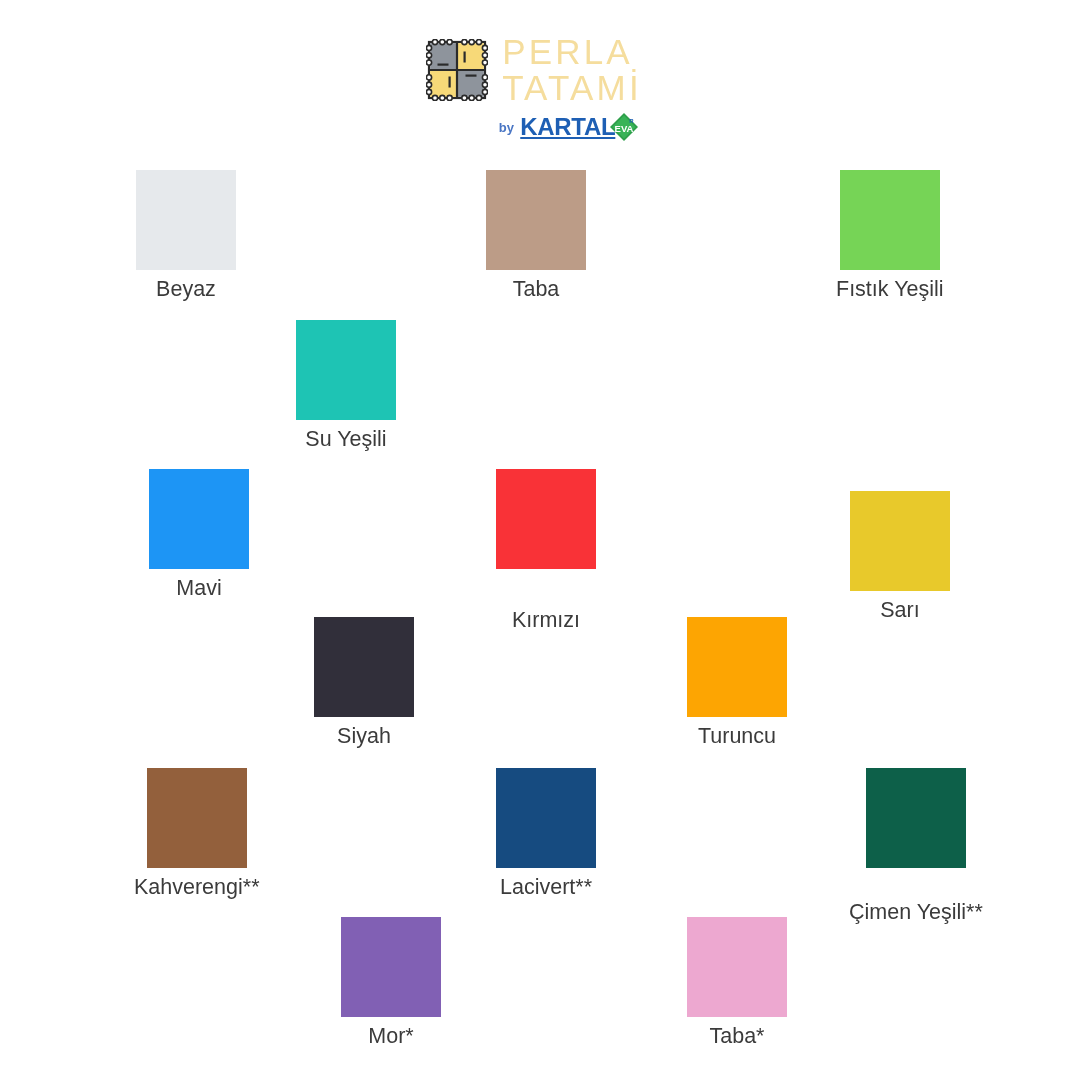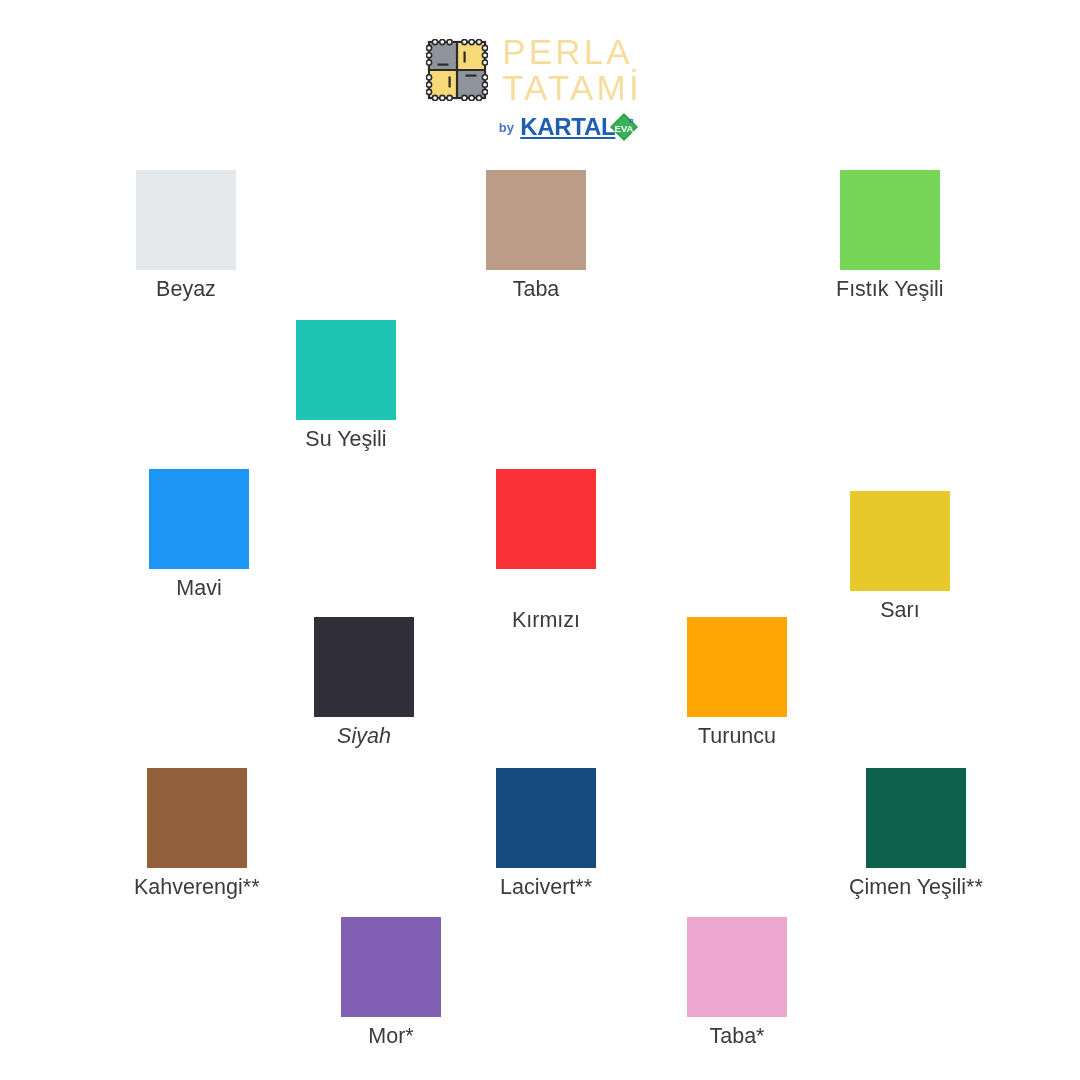--- a/index.html
+++ b/index.html
@@ -241,35 +241,35 @@
     <div class="swatch-item" style="left: 496px; top: 469px; gap: 32px;">
       <div class="swatch-chip" style="background: rgb(249, 50, 55);"></div>
       <div class="swatch-label" style="color: rgb(59, 59, 59);">Kırmızı</div>
     </div>
     <div class="swatch-item" style="left: 850px; top: 491px;">
       <div class="swatch-chip" style="background: rgb(232, 201, 43);"></div>
       <div class="swatch-label" style="color: rgb(59, 59, 59);">Sarı</div>
     </div>
     <div class="swatch-item" style="left: 314px; top: 617px;">
       <div class="swatch-chip" style="background: rgb(49, 47, 58);"></div>
-      <div class="swatch-label" style="color: rgb(59, 59, 59); font-style: italic;">Siyah</div>
+      <div class="swatch-label" style="color: rgb(59, 59, 59);">Siyah</div>
     </div>
     <div class="swatch-item" style="left: 687px; top: 617px;">
       <div class="swatch-chip" style="background: rgb(253, 165, 2);"></div>
       <div class="swatch-label" style="color: rgb(59, 59, 59);">Turuncu</div>
     </div>
     <div class="swatch-item" style="left: 496px; top: 768px;">
       <div class="swatch-chip" style="background: rgb(22, 75, 128);"></div>
       <div class="swatch-label" style="color: rgb(59, 59, 59);">Lacivert**</div>
     </div>
     <div class="swatch-item" style="left: 134px; top: 768px;">
       <div class="swatch-chip" style="background: rgb(147, 96, 60);"></div>
       <div class="swatch-label" style="color: rgb(59, 59, 59);">Kahverengi**</div>
     </div>
-    <div class="swatch-item" style="left: 849px; top: 768px;">
+    <div class="swatch-item" style="left: 849px; top: 768px; gap: 25px;">
       <div class="swatch-chip" style="background: rgb(13, 96, 73);"></div>
       <div class="swatch-label" style="color: rgb(59, 59, 59);">Çimen Yeşili**</div>
     </div>
     <div class="swatch-item" style="left: 312px; top: 917px; padding-left: 29px;">
       <div class="swatch-chip" style="background: rgb(129, 96, 180);"></div>
       <div class="swatch-label" style="color: rgb(59, 59, 59);">Mor*</div>
     </div>
     <div class="swatch-item" style="left: 687px; top: 917px;">
       <div class="swatch-chip" style="background: rgb(237, 168, 208);"></div>
       <div class="swatch-label" style="color: rgb(59, 59, 59);">Taba*</div>

